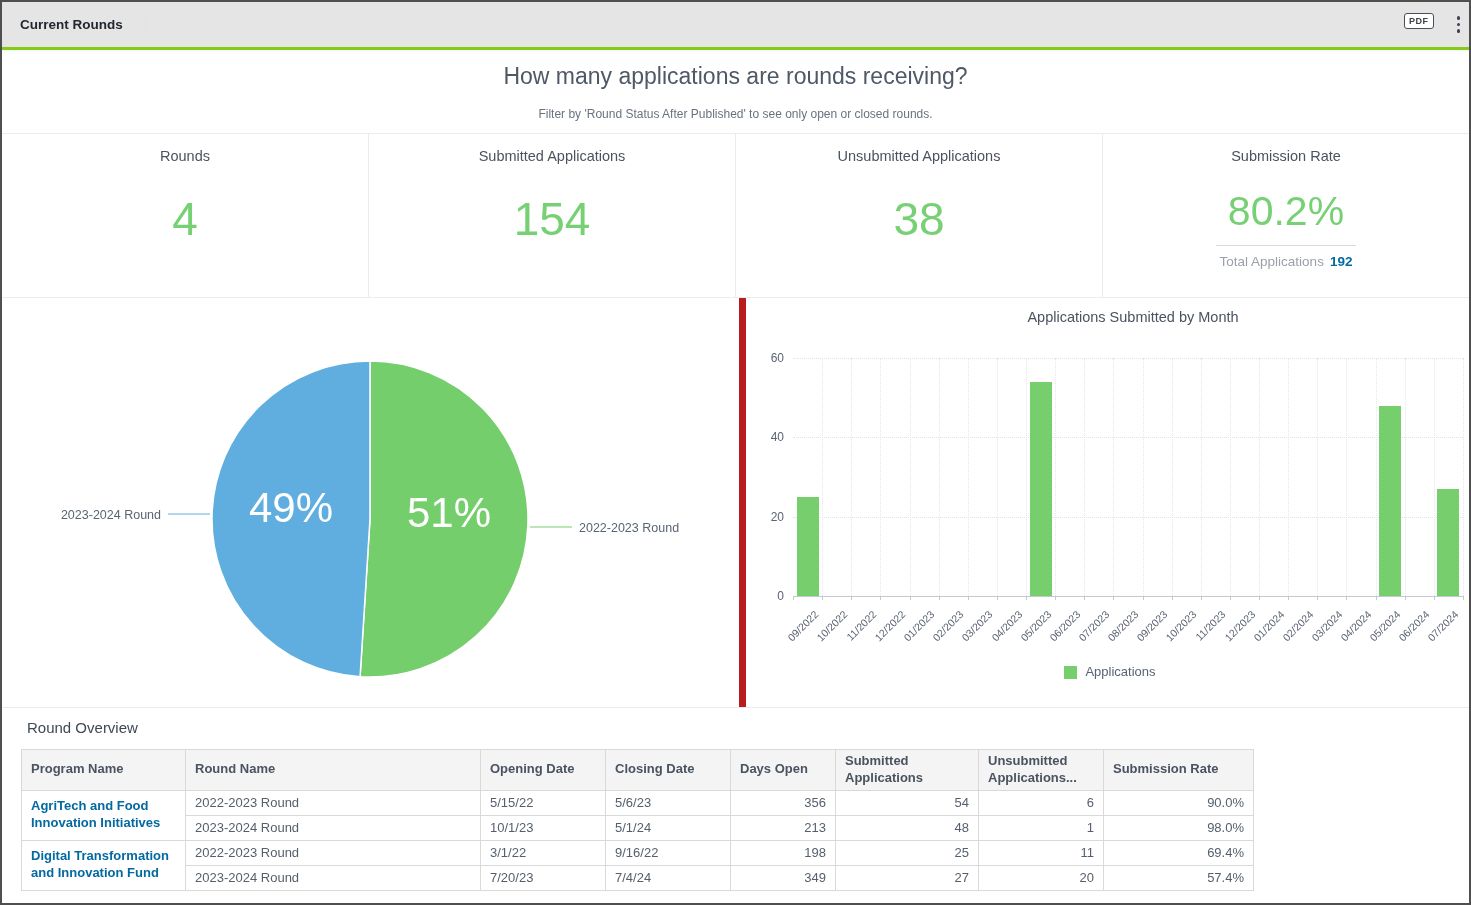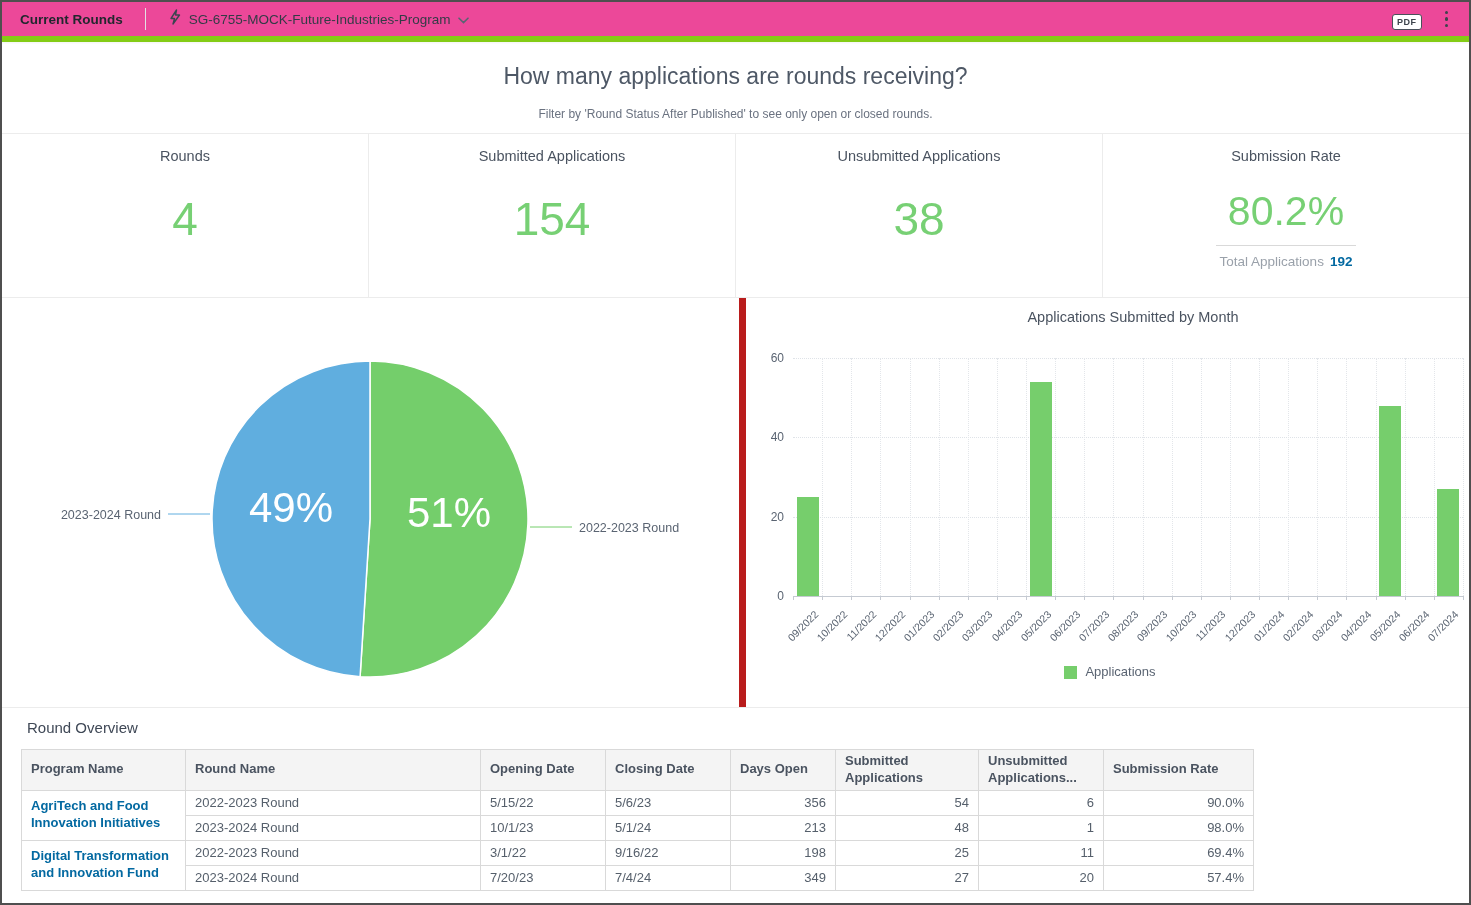--- a/index.html
+++ b/index.html
@@ -5,29 +5,29 @@
   * { margin:0; padding:0; box-sizing:border-box; }
   body { background:#888; font-family:"Liberation Sans", sans-serif; }
   .page {
     position:relative; width:1471px; height:905px; background:#fff;
     border:2px solid #4f4f4f; overflow:hidden;
     font-family:"Liberation Sans", sans-serif; color:#4a5360;
   }
 
   
   .topbar {
-    position:absolute; top:0; left:0; right:0; height:40px; background:#ec4899;
-    border-bottom:6px solid #84cc16; box-shadow:0 1px 2px rgba(0,0,0,0.05);
+    position:absolute; top:0; left:0; right:0; height:48px; background:#e5e5e5;
+    border-bottom:3px solid #84cc16; box-shadow:0 1px 2px rgba(0,0,0,0.05);
     display:flex; align-items:center; z-index:5;
   }
   .topbar-title { font-size:13.5px; font-weight:700; color:#22272e; padding:0 22px 0 18px; }
   .topbar-divider { width:1px; height:22px; background:#e2e2e2; }
   .program-selector { display:flex; align-items:center; gap:7px; margin-left:22px; cursor:pointer; }
   .program-name { font-size:13.5px; color:#333b46; }
-  .topbar-right { margin-left:auto; display:flex; align-items:flex-end; gap:18px; padding-right:16px; }
+  .topbar-right { margin-left:auto; display:flex; align-items:flex-start; gap:18px; padding-right:4px; }
   .pdf-badge {
     font-size:9px; font-weight:700; color:#3d434c; border:1.5px solid #4a505a;
     border-radius:3px; padding:2px 4px; letter-spacing:0.5px; cursor:pointer; background:#fff;
   }
   .kebab { display:flex; flex-direction:column; gap:3px; cursor:pointer; padding:3px 5px; }
   .kebab span { width:3.5px; height:3.5px; border-radius:50%; background:#3d434c; }
 
   
   .header-sec { position:absolute; top:40px; left:0; right:0; height:91px; text-align:center; }
   .page-title { font-size:23px; font-weight:400; color:#4e5866; margin-top:21px; }
@@ -83,33 +83,20 @@
   .round-table td.num { text-align:right; }
 </style>
 </head>
 <body>
 
 <div class="page">
 
   <div class="topbar">
     <div class="topbar-title">Current Rounds</div>
     <div class="topbar-divider"></div>
-    <div class="program-selector">
-      <span>
-        <svg width="14" height="16" viewBox="0 0 14 16" fill="none" stroke="#3c4450" stroke-width="1.4" stroke-linejoin="round">
-          <path d="M8.5 1 L3 9.5 H6.5 L5 15 L11.5 6 H7.5 Z"></path>
-        </svg>
-      </span>
-      <span class="program-name">SG-6755-MOCK-Future-Industries-Program</span>
-      <span>
-        <svg width="11" height="7" viewBox="0 0 11 7" fill="none" stroke="#5a6472" stroke-width="1.6" stroke-linecap="round">
-          <path d="M1 1.2 L5.5 5.6 L10 1.2"></path>
-        </svg>
-      </span>
-    </div>
     <div class="topbar-right">
       <span class="pdf-badge">PDF</span>
       <span class="kebab">
           <span></span>
           <span></span>
           <span></span>
         </span>
     </div>
   </div>
 

